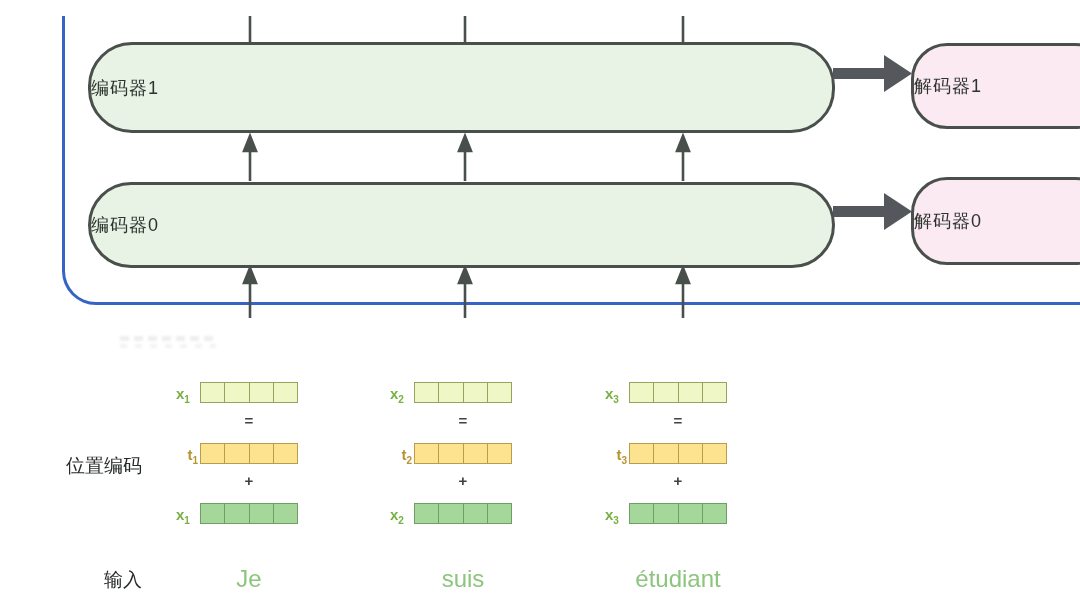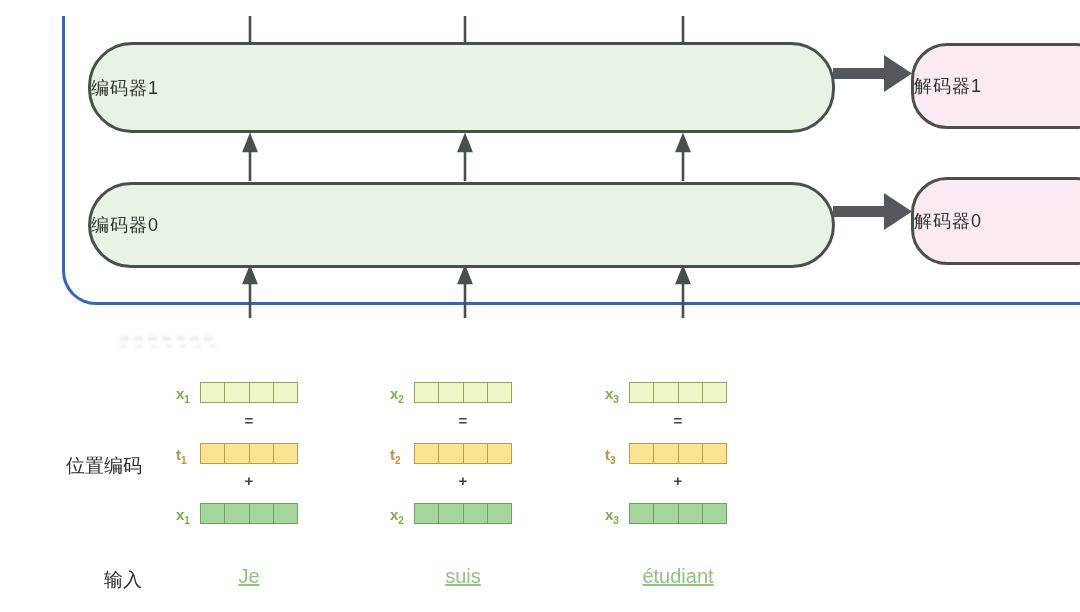--- a/index.html
+++ b/index.html
@@ -45,41 +45,41 @@
   .lbl-input{top:568px;}
   
   .col{position:absolute;top:380px;width:130px;height:220px;}
   .col1{left:176px;} .col2{left:390px;} .col3{left:605px;}
   .vec-label{
     position:absolute;left:0;width:22px;text-align:left;
     font-size:15px;font-weight:bold;line-height:21px;
   }
   .vec-label sub{font-size:10px;}
   .x-label{color:#76b043;}
-  .t-label{color:#b79430;}
+  .t-label{color:#b79430;text-align:right;}
   .lab-a{top:3px;} .lab-b{top:64px;} .lab-c{top:124px;}
   .cellrow{
     position:absolute;left:24px;width:98px;height:21px;display:flex;box-sizing:border-box;
   }
   .row-a{top:2px;border:1px solid #9aa05e;background:#f0f7c6;}
   .row-b{top:63px;border:1px solid #bb9c4a;background:#fbe390;}
   .row-c{top:123px;border:1px solid #6f9f66;background:#a5d79b;}
   .cell{flex:1;box-sizing:border-box;}
   .row-a .cell{border-right:1px solid #9aa05e;}
   .row-b .cell{border-right:1px solid #bb9c4a;}
   .row-c .cell{border-right:1px solid #6f9f66;}
   .cellrow .cell:last-child{border-right:none;}
   .op{
     position:absolute;left:73px;transform:translateX(-50%);
     font-size:15px;font-weight:bold;color:#3d4440;
   }
   .op-eq{top:32px;} .op-plus{top:92px;}
   .word{
     position:absolute;left:73px;top:185px;transform:translateX(-50%);
-    white-space:nowrap;font-size:20px;color:#8cc57d;text-decoration:underline;
+    white-space:nowrap;font-size:24px;color:#8cc57d;
   }
 </style>
 </head>
 <body>
 
 <div class="canvas">
 
   <div class="blue-line"></div>
 
   <div class="block encoder encoder-1">

